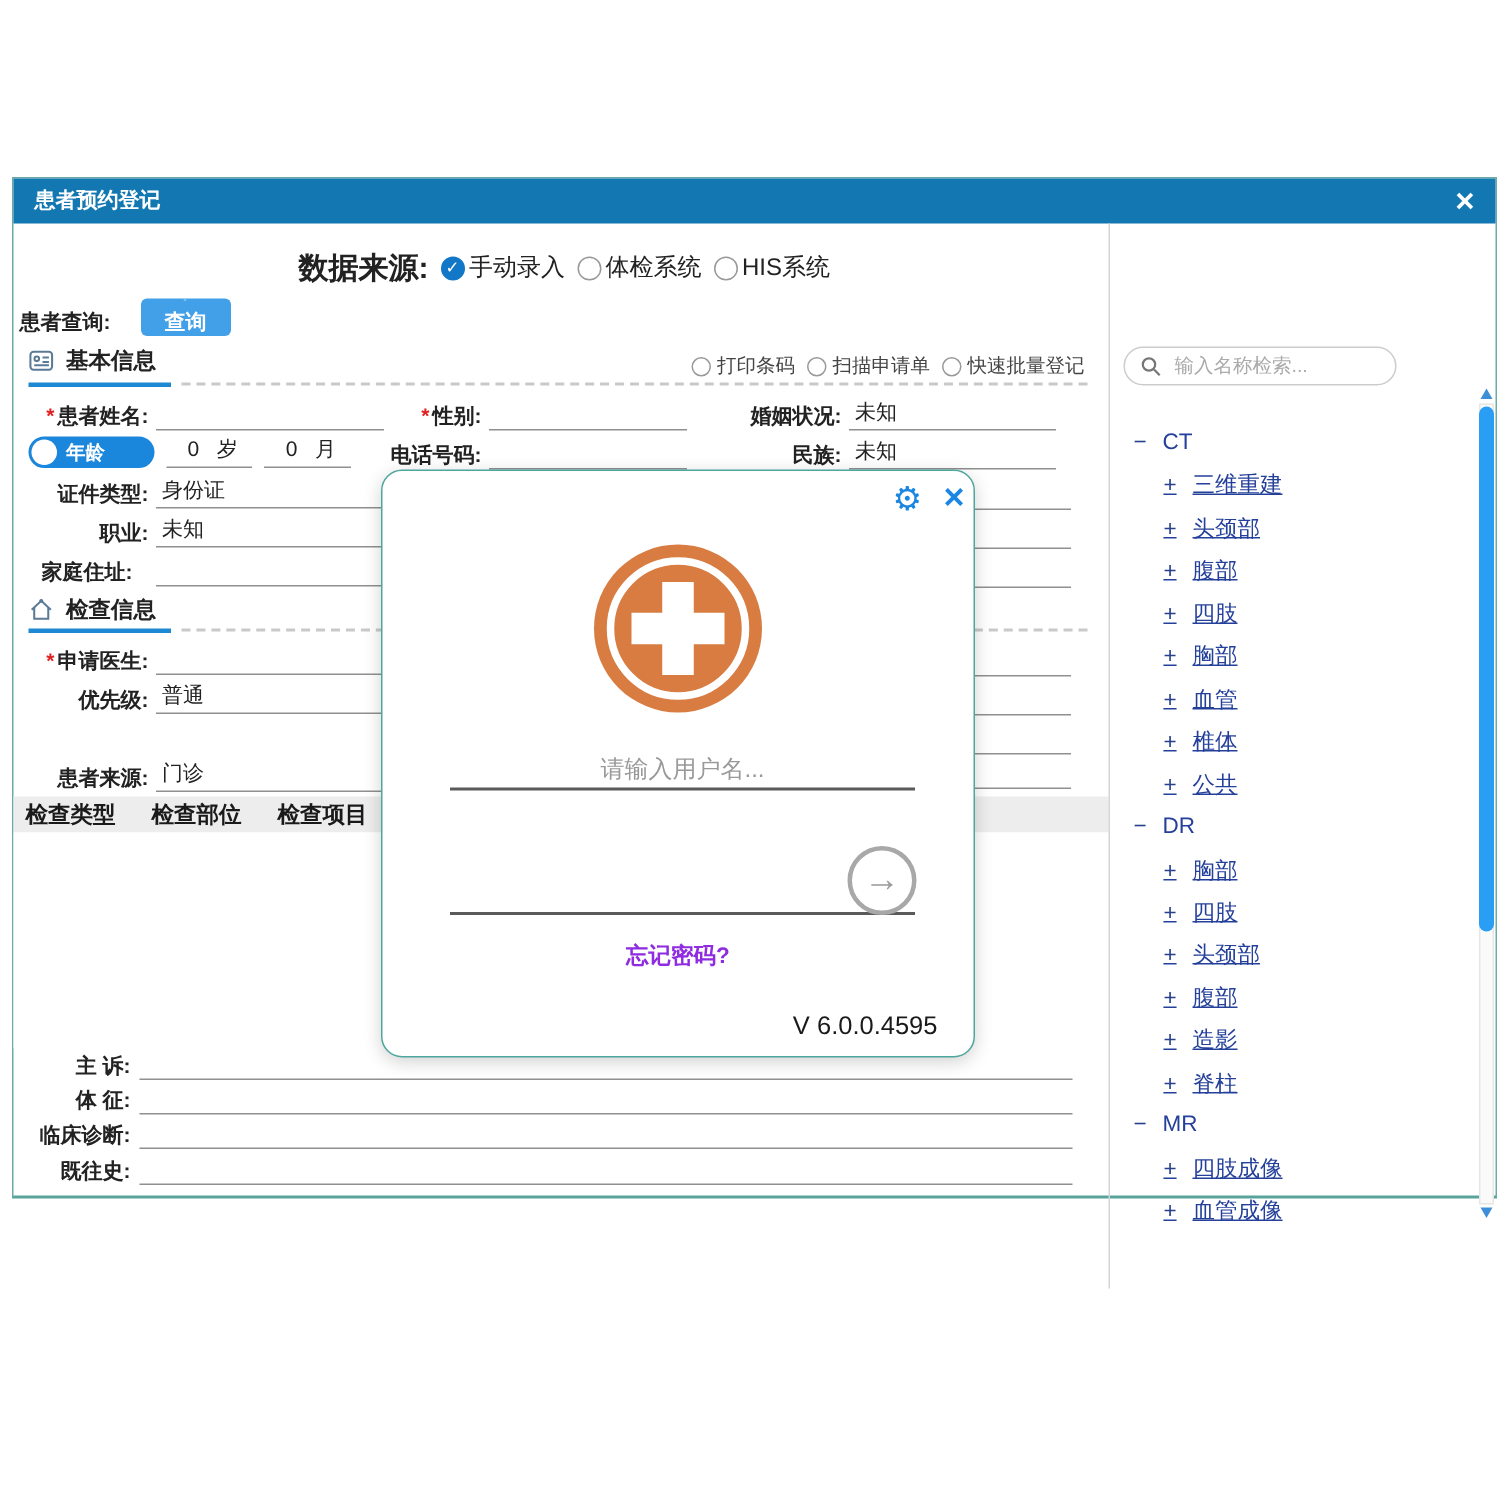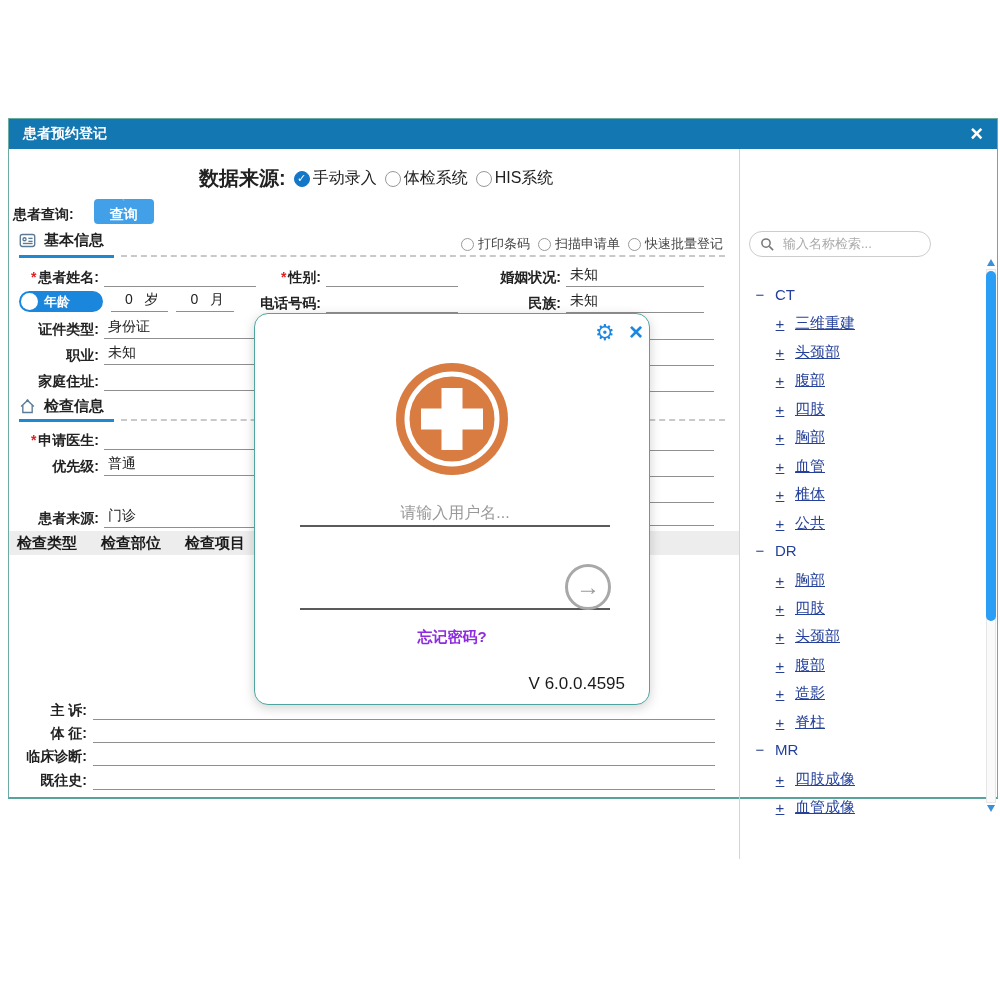--- a/index.html
+++ b/index.html
@@ -211,21 +211,21 @@
 
   <div class="field" style="left:8px; top:199px;">
     <span class="flab" style="width:82px;">证件类型:</span>
     <span class="fval" style="width:152px;">身份证</span>
   </div>
   <div class="field" style="left:8px; top:225px;">
     <span class="flab" style="width:82px;">职业:</span>
     <span class="fval" style="width:152px;">未知</span>
   </div>
   <div class="field" style="left:8px; top:251px;">
-    <span class="flab" style="width:82px;">家庭住址:</span>
+    <span class="flab" style="width:82px;text-align:center;">家庭住址:</span>
     <span class="fval" style="width:152px;"></span>
   </div>
   <div class="hline" style="left:557px; top:220px; width:148px;"></div>
   <div class="hline" style="left:557px; top:246px; width:148px;"></div>
   <div class="hline" style="left:557px; top:272px; width:148px;"></div>
 
   <div class="sec-head" style="left:10px; top:278px;">
     <svg class="sec-icon" viewBox="0 0 20 20" fill="none" stroke="#5b7a96" stroke-width="1.6">
         <path d="M2.5 10 L10 3 L17.5 10"></path>
         <path d="M4.5 8.5 V17 H15.5 V8.5"></path>

